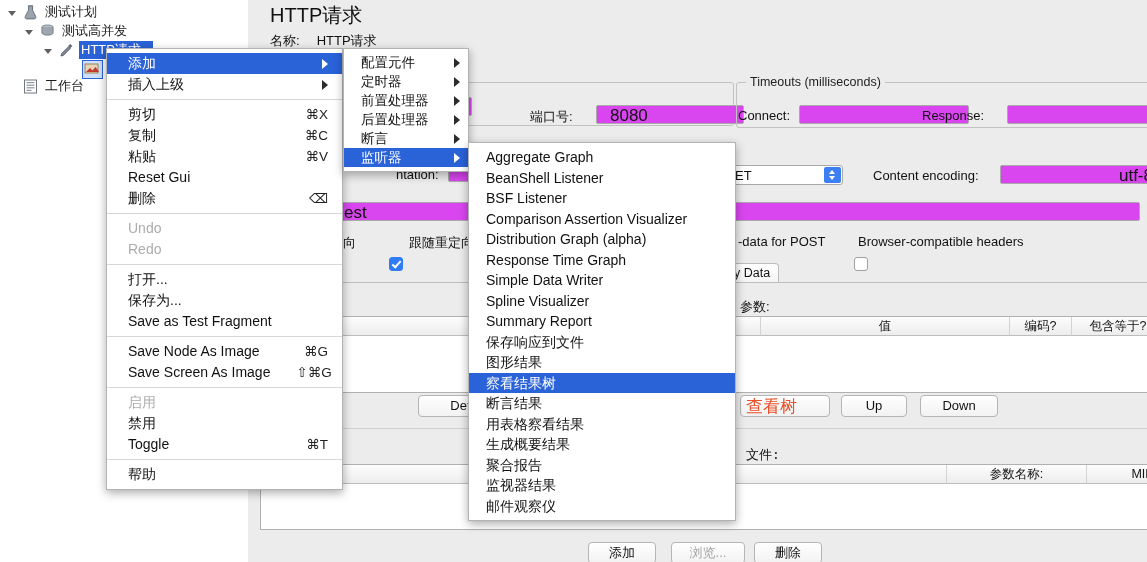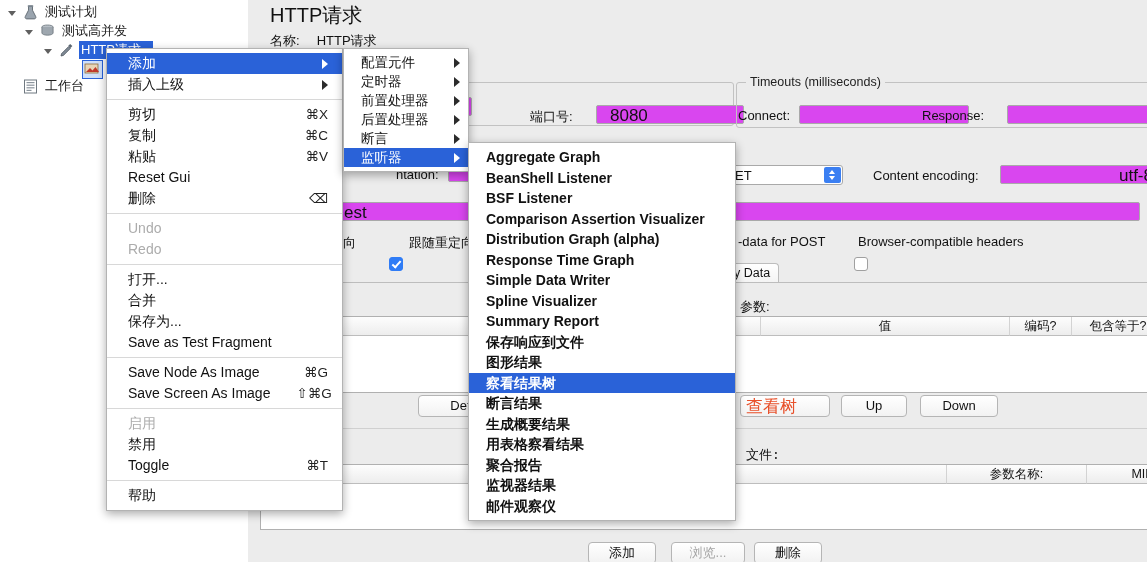--- a/index.html
+++ b/index.html
@@ -127,21 +127,21 @@
   .mi .sub{
     margin-left:auto;width:0;height:0;
     border-left:6px solid #2b2b2b;border-top:5px solid transparent;border-bottom:5px solid transparent;
   }
   .mi.sel .sub{border-left-color:#ffffff;}
   .msep{height:1px;background:#d8d8d8;margin:4px 0;}
 
   #menu-main{left:106px;top:48px;width:237px;}
   #menu-add{left:343px;top:48px;width:126px;}
   #menu-listener{left:468px;top:142px;width:268px;}
-  #menu-listener .mi{padding:0 4px 0 17px;height:20.5px;line-height:20.5px;font-weight:bold;}
+  #menu-listener .mi{padding:0 4px 0 17px;height:20.5px;line-height:20.5px;}
   #menu-add .mi{padding:0 8px 0 17px;height:19px;line-height:19px;font-size:13.5px;}
 </style>
 </head>
 <body>
 
 <div class="abs" id="tree-panel">
 
   <div class="tree-row" style="left:8px;top:2px;">
     <span class="twisty open"></span>
     <span class="ticon">
@@ -323,23 +323,20 @@
     <span>Undo</span>
   </div>
   <div class="mi dim">
     <span>Redo</span>
   </div>
   <div class="msep"></div>
   <div class="mi">
     <span>打开...</span>
   </div>
   <div class="mi">
-    <span>合并</span>
-  </div>
-  <div class="mi">
     <span>保存为...</span>
   </div>
   <div class="mi">
     <span>Save as Test Fragment</span>
   </div>
   <div class="msep"></div>
   <div class="mi">
     <span>Save Node As Image</span>
     <span class="accel">⌘G</span>
   </div>
@@ -425,26 +422,26 @@
   <div class="mi">
       <span>图形结果</span>
     </div>
   <div class="mi sel">
       <span>察看结果树</span>
     </div>
   <div class="mi">
       <span>断言结果</span>
     </div>
   <div class="mi">
+      <span>用表格察看结果</span>
+    </div>
+  <div class="mi">
       <span>生成概要结果</span>
     </div>
   <div class="mi">
-      <span>用表格察看结果</span>
-    </div>
-  <div class="mi">
       <span>聚合报告</span>
     </div>
   <div class="mi">
       <span>监视器结果</span>
     </div>
   <div class="mi">
       <span>邮件观察仪</span>
     </div>
 </div>
 

